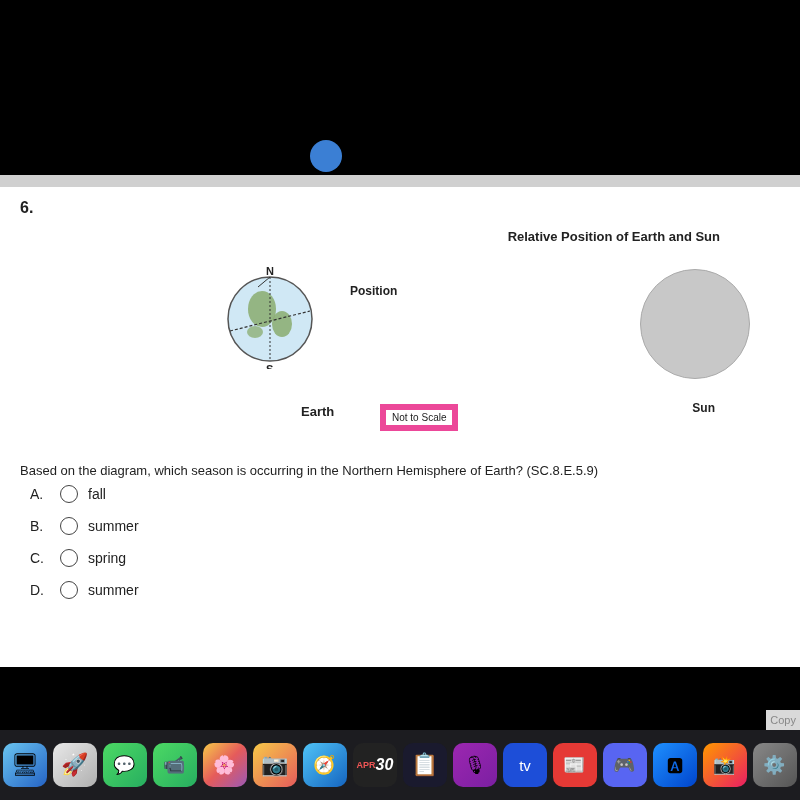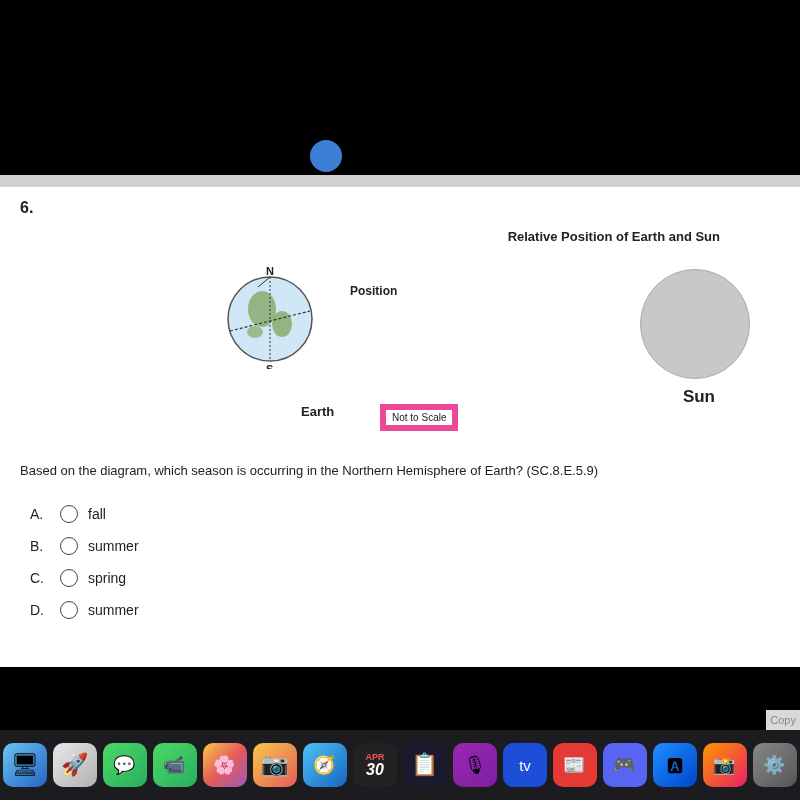--- a/index.html
+++ b/index.html
@@ -107,42 +107,42 @@
       width: 110px;
       height: 110px;
       border-radius: 50%;
       background: #c8c8c8;
       border: 1px solid #aaa;
     }
 
     .sun-label {
       position: absolute;
       right: 65px;
-      top: 158px;
-      font-size: 17px;
+      top: 172px;
+      font-size: 12px;
       font-weight: bold;
       color: #222;
     }
 
     
     .not-to-scale {
       position: absolute;
       left: 360px;
       top: 175px;
       border: 6px solid #ec4899;
       padding: 2px 6px;
       font-size: 10px;
       color: #222;
       background: #fff;
     }
 
     .question-text {
       font-size: 13px;
       color: #222;
-      margin: 10px 0 24px 0;
+      margin: 10px 0 4px 0;
       line-height: 1.5;
     }
 
     .answer-options {
       display: flex;
       flex-direction: column;
       gap: 14px;
       padding-left: 10px;
     }
 
@@ -208,21 +208,20 @@
     .taskbar-icon.discord { background: #5865F2; }
     .taskbar-icon.appstore { background: linear-gradient(135deg, #1e90ff 0%, #0044cc 100%); }
     .taskbar-icon.photos2 { background: linear-gradient(135deg, #ff9800 0%, #e91e63 100%); }
     .taskbar-icon.system { background: linear-gradient(135deg, #888 0%, #555 100%); }
 
     .taskbar-date {
       color: #fff;
       font-size: 11px;
       text-align: center;
       display: flex;
-      flex-direction: column;
       align-items: center;
     }
 
     .copy-text {
       position: absolute;
       right: 0;
       bottom: 70px;
       font-size: 11px;
       color: #888;
       background: rgba(255,255,255,0.85);

